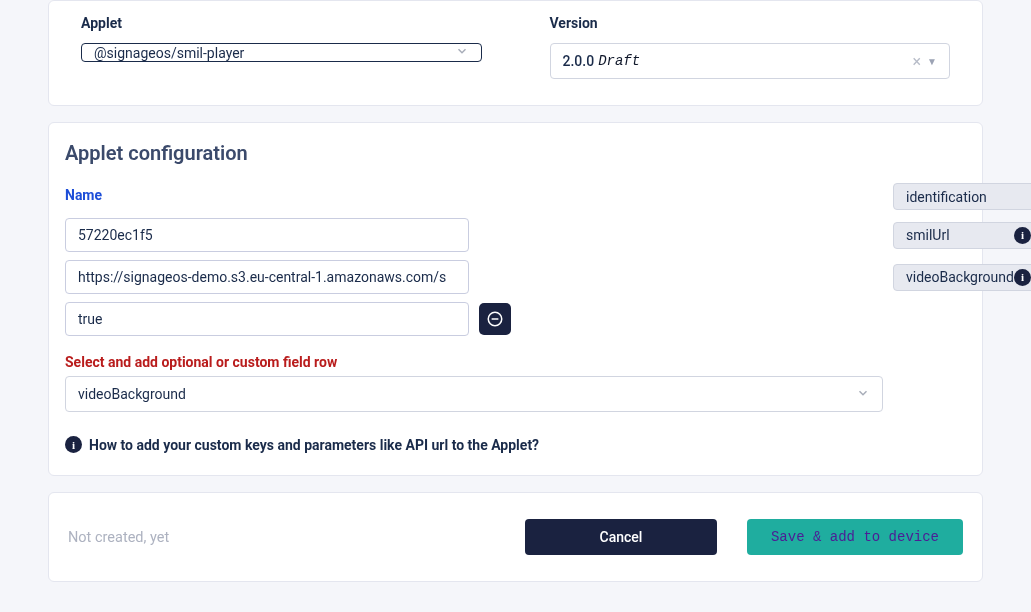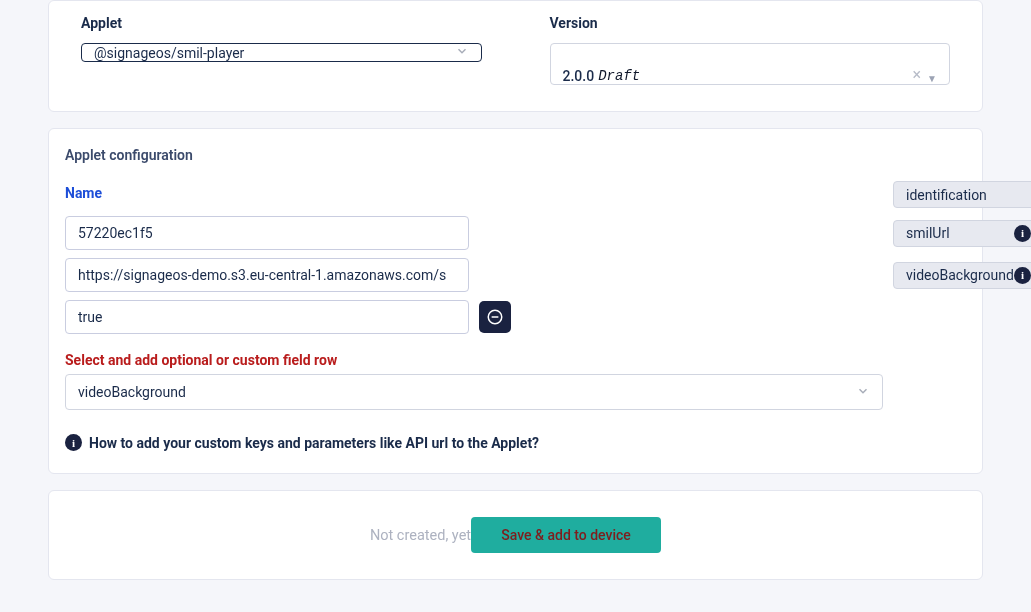--- a/index.html
+++ b/index.html
@@ -28,64 +28,64 @@
     .top-card {
       padding: 14px 32px 26px 32px;
     }
     .config-card {
       padding: 18px 16px 22px 16px;
     }
     .footer-card {
       padding: 26px 19px;
       display: flex;
       align-items: center;
-      justify-content: center;
+      justify-content: space-between;
     }
     .row-two {
       display: flex;
       gap: 68px;
     }
     .col {
       flex: 1;
       display: flex;
       flex-direction: column;
     }
     .label {
       font-weight: 700;
       color: #1a2b4a;
       font-size: 14px;
       margin-bottom: 12px;
     }
     .section-title {
       font-weight: 600;
       color: #3b4a6b;
-      font-size: 14px;
+      font-size: 20px;
       margin-bottom: 18px;
     }
     .select-box {
       border: 1px solid #1a2b4a;
       border-radius: 4px;
       height: 19px;
       display: flex;
       align-items: center;
       padding: 4px 12px;
       cursor: pointer;
       position: relative;
       background: #fff;
     }
     .select-box .chev {
       margin-left: auto;
       color: #a8adb9;
     }
     .version-box {
       border: 1px solid #d1d5e0;
       border-radius: 4px;
-      height: 42px;
-      display: flex;
-      align-items: flex-end;
+      height: 36px;
+      display: flex;
+      align-items: center;
       padding: 0 12px;
       cursor: pointer;
       position: relative;
       background: #fff;
     }
     .version-box .ver-text {
       color: #1a2b4a;
       font-weight: 500;
     }
     .version-box .draft {
@@ -203,22 +203,23 @@
       cursor: pointer;
       font-family: inherit;
     }
     .btn-cancel {
       background: #1a2240;
       color: #fff;
       min-width: 192px;
     }
     .btn-save {
       background: #1fad9f;
-      color: #7f1d1d;
+      color: #4c1d95;
       min-width: 190px;
+      font-family: Liberation Mono, monospace;
     }
     .info-circle {
       width: 17px;
       height: 17px;
       border-radius: 50%;
       background: #1a2240;
       color: #fff;
       display: inline-flex;
       align-items: center;
       justify-content: center;
@@ -311,17 +312,18 @@
 
     <div class="help-row">
       <span class="info-circle">i</span>
       <span>How to add your custom keys and parameters like API url to the Applet?</span>
     </div>
   </div>
 
   <div class="card footer-card">
     <span class="status-text">Not created, yet</span>
     <div class="btn-group">
+      <button class="btn btn-cancel">Cancel</button>
       <button class="btn btn-save">Save &amp; add to device</button>
     </div>
   </div>
 
 </div>
 
 </body></html>

